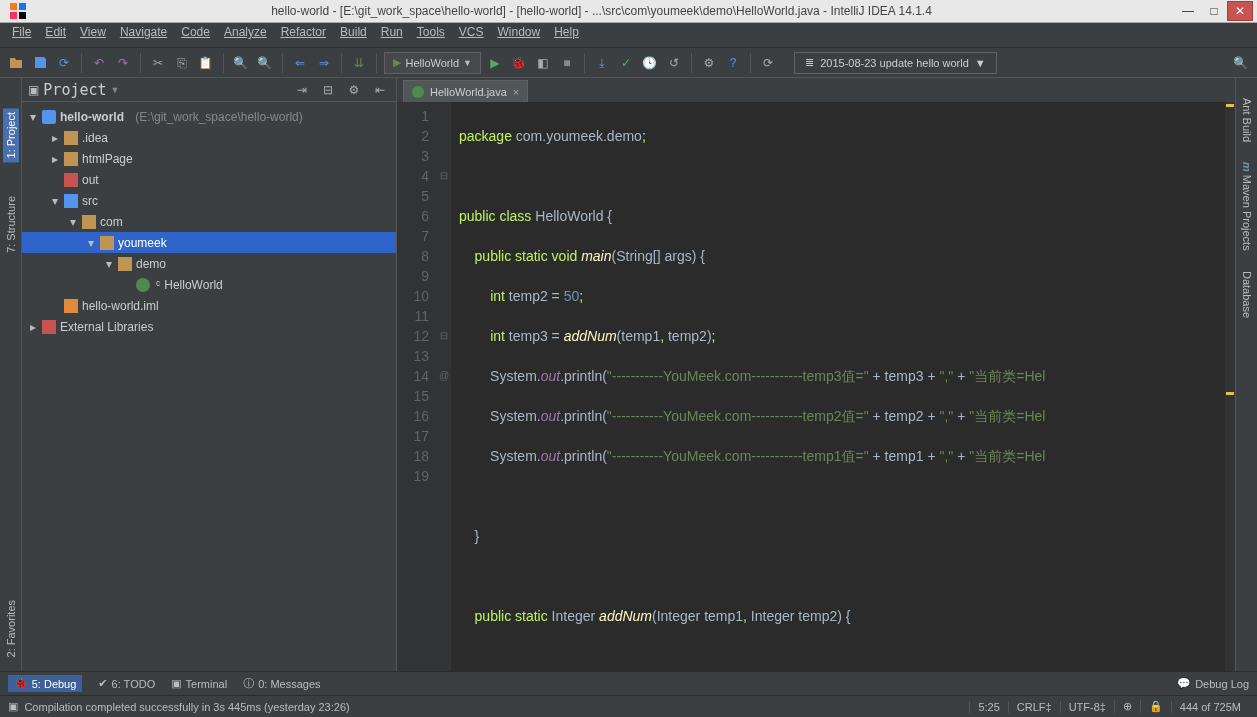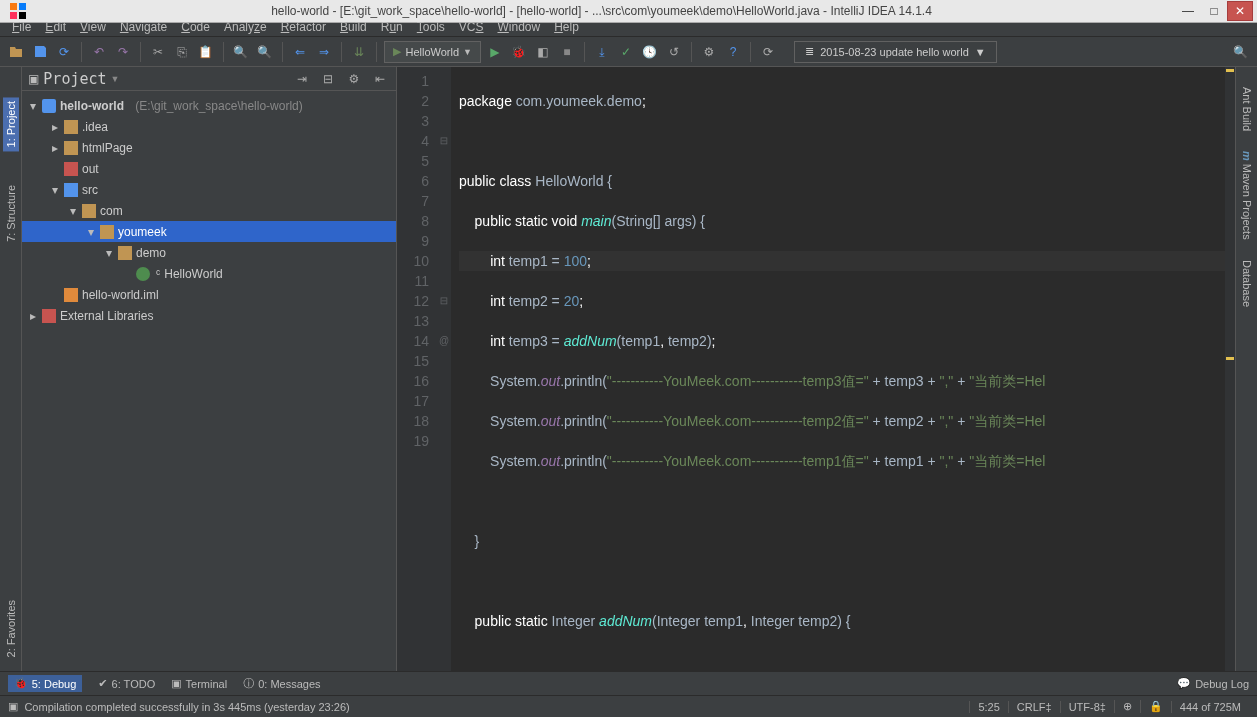--- a/index.html
+++ b/index.html
@@ -2,21 +2,21 @@
 <html><head>
 <meta charset="utf-8">
 <style>
 * { margin:0; padding:0; box-sizing:border-box; font-family: "Segoe UI", Tahoma, sans-serif; }
 body { width:1257px; height:717px; background:#3c3f41; color:#bbbbbb; font-size:12px; overflow:hidden; display:flex; flex-direction:column; }
 .titlebar { height:23px; background:#e8e8e8; color:#333; display:flex; align-items:center; padding:0 4px; border-bottom:1px solid #aaa;}
 .titlebar .logo { width:20px; height:20px; margin-left:4px;}
 .titlebar .title { flex:1; text-align:center; font-size:12px; color:#444;}
 .winbtn { width:26px; height:20px; display:inline-flex; align-items:center; justify-content:center; color:#333; }
 .winbtn.close { background:#c75450; color:#fff; border:1px solid #a63d3d;}
-.menubar { height:14px; background:#3c3f41; display:flex; align-items:flex-end; padding:0 6px; gap:2px; border-bottom:1px solid #2b2b2b;}
+.menubar { height:25px; background:#3c3f41; display:flex; align-items:flex-start; padding:0 6px; gap:2px; border-bottom:1px solid #2b2b2b;text-decoration:underline;}
 .menubar span { padding:2px 6px; color:#bbb; cursor:pointer;}
 .menubar span u { text-decoration:underline;}
 .toolbar { height:30px; background:#3c3f41; border-bottom:1px solid #555; display:flex; align-items:center; padding:0 6px; gap:4px;}
 .tbico { width:20px; height:20px; display:inline-flex; align-items:center; justify-content:center; color:#aaa; cursor:pointer;}
 .tbsep { width:1px; height:20px; background:#555; margin:0 3px;}
 .runcfg { display:flex; align-items:center; height:22px; padding:0 8px; background:#45494a; border:1px solid #616161; color:#ccc; gap:4px; cursor:pointer; font-family: monospace; font-size:11px;}
 .runcfg .tri { font-size:9px; color:#bbb;}
 .vcs { display:flex; align-items:center; height:22px; padding:0 10px; background:#3c3f41; border:1px solid #616161; color:#ccc; gap:6px; cursor:pointer; font-family: monospace; font-size:11px;}
 .toolbar .spacer{flex:1;}
 .middle { flex:1; display:flex; overflow:hidden;}
@@ -48,24 +48,24 @@
 .tab { display:flex; align-items:center; height:22px; background:#515658; border:1px solid #616161; border-bottom:none; padding:0 8px; gap:6px; color:#ccc; font-family:monospace; font-size:11px; cursor:pointer;}
 .tab .x{color:#aaa; cursor:pointer;}
 .code { flex:1; display:flex; font-family:Consolas,monospace; font-size:14px; line-height:20px; overflow:hidden;}
 .gutter { width:40px; background:#313335; color:#606366; text-align:right; padding:4px 8px 0 0; user-select:none;}
 .gutter div{height:20px;}
 .foldcol { width:14px; background:#313335; color:#606366; padding-top:4px;}
 .foldcol div{height:20px; text-align:center; font-size:10px;}
 .src { flex:1; padding:4px 0 0 8px; white-space:pre; overflow-x:hidden; color:#a9b7c6;}
 .src div{height:20px;}
 .src .caretline{background:#323232;}
-.kw{color:#ffffff;}
+.kw{color:#bef264;}
 .str{color:#6a8759;}
 .num{color:#6897bb;}
-.fn{color:#5eead4; font-style:italic;}
+.fn{color:#fef9c3; font-style:italic;}
 .fld{color:#9876aa; font-style:italic;}
 .rightgutter { width:22px; background:#3c3f41; border-left:1px solid #555; display:flex; flex-direction:column; align-items:center; gap:20px; padding-top:20px;}
 .rlabel { writing-mode:vertical-rl; font-size:11px; color:#bbb; cursor:pointer;}
 .errstripe{width:10px; background:#313335; position:relative;}
 .errstripe .mk{position:absolute; width:8px; height:3px; left:1px;}
 .bottombar { height:24px; background:#3c3f41; border-top:1px solid #2b2b2b; display:flex; align-items:center; padding:0 8px; gap:16px; font-family:monospace; font-size:11px; color:#bbb;}
 .bottombar .item{display:flex; align-items:center; gap:4px; cursor:pointer;}
 .bottombar .item.debug{background:#3d6099; padding:2px 6px; color:#fff;}
 .bottombar .eventlog{margin-left:auto;}
 .statusbar { height:22px; background:#3c3f41; border-top:1px solid #2b2b2b; display:flex; align-items:center; padding:0 8px; font-family:monospace; font-size:11px; color:#bbb;}
@@ -234,20 +234,27 @@
         </div>
       <div class="node" style="padding-left:6px">
           <span class="tw r"></span>
           <span class="fico libs"></span>
           <span>External Libraries</span>
         </div>
     </div>
   </div>
 
   <div class="editor">
+    <div class="tabs">
+      <div class="tab">
+        <span class="fico cls" style="width:12px;height:12px"></span>
+        <span>HelloWorld.java</span>
+        <span class="x">×</span>
+      </div>
+    </div>
     <div class="code">
       <div class="gutter">
         <div>1</div>
           <div>2</div>
           <div>3</div>
           <div>4</div>
           <div>5</div>
           <div>6</div>
           <div>7</div>
           <div>8</div>
@@ -282,22 +289,21 @@
           <div></div>
           <div></div>
           <div></div>
           <div></div>
       </div>
       <div class="src">
 <div><span class="kw">package</span> com.youmeek.demo<span class="kw">;</span></div>
 <div> </div>
 <div><span class="kw">public class</span> HelloWorld {</div>
 <div>    <span class="kw">public static void</span> <span class="fn">main</span>(String[] args) {</div>
-<div class="caretline">        <span class="kw">int</span> temp1 = <span class="num">100</span><span class="kw">;</span></div>
-<div>        <span class="kw">int</span> temp2 = <span class="num">20</span><span class="kw">;</span></div>
+<div>        <span class="kw">int</span> temp2 = <span class="num">50</span><span class="kw">;</span></div>
 <div>        <span class="kw">int</span> temp3 = <span class="fn">addNum</span>(temp1<span class="kw">,</span> temp2)<span class="kw">;</span></div>
 <div>        System.<span class="fld">out</span>.println(<span class="str">"-----------YouMeek.com-----------temp3值="</span> + temp3 + <span class="str">","</span> + <span class="str">"当前类=Hel</span></div>
 <div>        System.<span class="fld">out</span>.println(<span class="str">"-----------YouMeek.com-----------temp2值="</span> + temp2 + <span class="str">","</span> + <span class="str">"当前类=Hel</span></div>
 <div>        System.<span class="fld">out</span>.println(<span class="str">"-----------YouMeek.com-----------temp1值="</span> + temp1 + <span class="str">","</span> + <span class="str">"当前类=Hel</span></div>
 <div> </div>
 <div>    }</div>
 <div> </div>
 <div>    <span class="kw">public static</span> Integer <span class="fn">addNum</span>(Integer temp1<span class="kw">,</span> Integer temp2) {</div>
 
 

